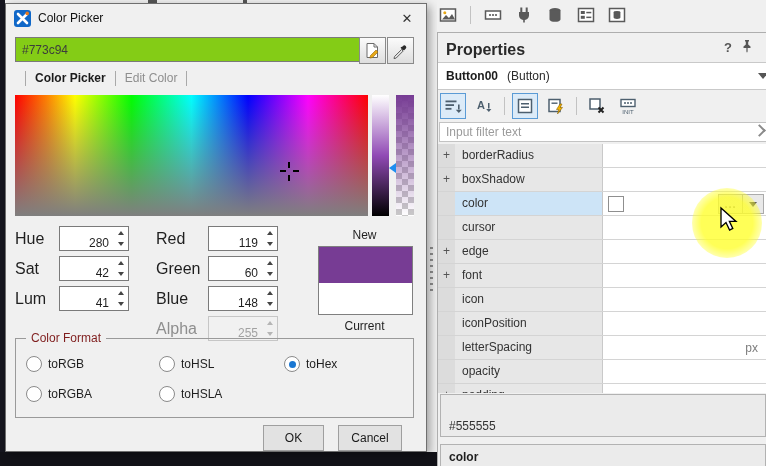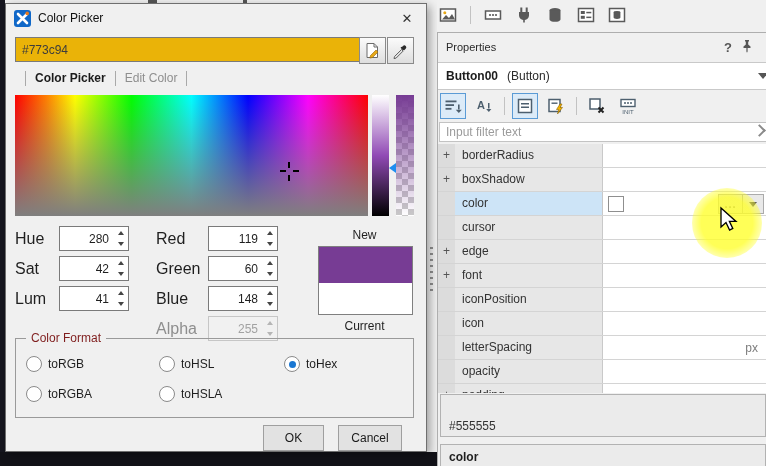--- a/index.html
+++ b/index.html
@@ -16,21 +16,21 @@
 
   
   .dialog{left:5px;top:3px;width:420px;height:447px;background:#f0f0f0;
           border:1px solid #6f6f6f;box-shadow:3px 3px 9px rgba(0,0,0,.35)}
   .titlebar{left:0;top:0;width:100%;height:28px;display:flex;align-items:center}
   .app-icon{margin-left:8px;width:17px;height:17px}
   .dlg-title{margin-left:7px;font-size:12px;color:#111}
   .close-btn{position:absolute;right:6px;top:3px;width:26px;height:22px;display:flex;
              align-items:center;justify-content:center;font-size:13px;color:#333;cursor:default}
 
-  .hexfield{left:9px;top:33px;width:339px;height:23px;background:#eab308;border:1px solid #7a7a7a;
+  .hexfield{left:9px;top:33px;width:339px;height:23px;background:#84cc16;border:1px solid #7a7a7a;
             font-size:12px;color:#3c3c3c;padding:0 0 0 6px;font-family:"Liberation Sans",sans-serif}
   .iconbtn{top:33px;width:25px;height:25px;background:linear-gradient(#fbfbfb,#dedede);
            border:1px solid #8a8a8a;display:flex;align-items:center;justify-content:center}
 
   .tabs{left:10px;top:64px;height:20px;display:flex;align-items:center}
   .tabsep{width:1px;height:15px;background:#a9a9a9;margin:0 9px}
   .tab-active{font-weight:bold;color:#1b1b1b}
   .tab-inactive{color:#8e8e8e}
 
   .gradient{left:9px;top:91px;width:353px;height:121px;
@@ -46,21 +46,21 @@
   .lumbar{left:366px;top:91px;width:17px;height:121px;
           background:linear-gradient(to bottom,#fff 0%,#914ab5 50%,#000 100%)}
   .lummark{left:383px;top:159px;width:0;height:0;border-top:5px solid transparent;
            border-bottom:5px solid transparent;border-right:7px solid #1e8ef0}
   .alphabar{left:390px;top:91px;width:18px;height:121px;
     background:linear-gradient(to bottom,rgba(119,60,148,1),rgba(119,60,148,0)),
                conic-gradient(#c9c9c9 0 25%,#fff 0 50%,#c9c9c9 0 75%,#fff 0);
     background-size:100% 100%,12px 12px}
 
   .spinlabel{font-size:16px;color:#1f1f1f}
-  .spin{height:23px;width:68px;background:#fff;border:1px solid #7a7a7a;display:flex;align-items:center}
+  .spin{height:23px;width:68px;background:#fff;border:1px solid #7a7a7a;display:flex;align-items:flex-end}
   .spin .val{flex:1;text-align:right;padding-right:4px;font-size:12px;color:#1f1f1f}
   .spin .arrows{width:15px;height:100%;display:flex;flex-direction:column;align-items:center;justify-content:space-around}
   .tri-up{width:0;height:0;border-left:3.5px solid transparent;border-right:3.5px solid transparent;border-bottom:4px solid #444}
   .tri-dn{width:0;height:0;border-left:3.5px solid transparent;border-right:3.5px solid transparent;border-top:4px solid #444}
   .spin.disabled{background:#f1f1f1;border-color:#c6c6c6}
   .spin.disabled .val{color:#a2a2a2}
   .spin.disabled .tri-up{border-bottom-color:#b5b5b5}
   .spin.disabled .tri-dn{border-top-color:#b5b5b5}
   .lbl-disabled{color:#8e8e8e}
 
@@ -76,21 +76,21 @@
   .rb.sel::after{content:"";position:absolute;left:3.5px;top:3.5px;width:7px;height:7px;border-radius:50%;background:#1a77d2}
 
   .dlgbtn{top:421px;height:24px;background:#e2e2e2;border:1px solid #9f9f9f;display:flex;
           align-items:center;justify-content:center;font-size:12px;color:#1a1a1a}
 
   
   .rpanel{left:437px;top:0;width:329px;height:466px;background:#f0f0f0}
   .rp-toolbar{position:absolute;left:2px;top:6px;display:flex;align-items:center;gap:13px}
   .rp-tsep{width:1px;height:18px;background:#c2c2c2}
   .propbox{position:absolute;left:0;top:32px;width:328px;height:434px;border:1px solid #aeaeae;border-right:none;background:#f0f0f0}
-  .ph-title{position:absolute;left:8px;top:8px;font-weight:normal;font-size:11px;color:#2a2a2a}
+  .ph-title{position:absolute;left:8px;top:8px;font-weight:bold;font-size:16px;color:#2a2a2a}
   .ph-help{position:absolute;right:34px;top:7px;color:#555;font-size:13px;font-weight:bold}
   .ph-pin{position:absolute;right:12px;top:6px}
   .combo{position:absolute;left:0;top:29px;width:328px;height:26px;background:#fff;
          border-top:1px solid #c9c9c9;border-bottom:1px solid #c9c9c9;display:flex;align-items:center}
   .combo .oname{margin-left:8px;font-weight:bold;color:#1c1c1c}
   .combo .otype{margin-left:9px;color:#2a2a2a}
   .combo-arrow{position:absolute;right:-2px;top:10px;width:0;height:0;border-left:5px solid transparent;
                border-right:5px solid transparent;border-top:6px solid #555}
   .ptools{position:absolute;left:2px;top:58px;height:30px;display:flex;align-items:center;gap:5px}
   .tbtn{width:24px;height:24px;display:flex;align-items:center;justify-content:center;border:1px solid transparent}
@@ -416,26 +416,26 @@
         <span class="pname">edge</span>
         <span class="pval"></span>
       </div>
       <div class="prow">
         <span class="pexp">+</span>
         <span class="pname">font</span>
         <span class="pval"></span>
       </div>
       <div class="prow">
         <span class="pexp"></span>
+        <span class="pname">icon</span>
+        <span class="pval"></span>
+      </div>
+      <div class="prow">
+        <span class="pexp"></span>
         <span class="pname">iconPosition</span>
-        <span class="pval"></span>
-      </div>
-      <div class="prow">
-        <span class="pexp"></span>
-        <span class="pname">icon</span>
         <span class="pval"></span>
       </div>
       <div class="prow">
         <span class="pexp"></span>
         <span class="pname">letterSpacing</span>
         <span class="pval">
             <span class="unit">px</span>
           </span>
       </div>
       <div class="prow">

